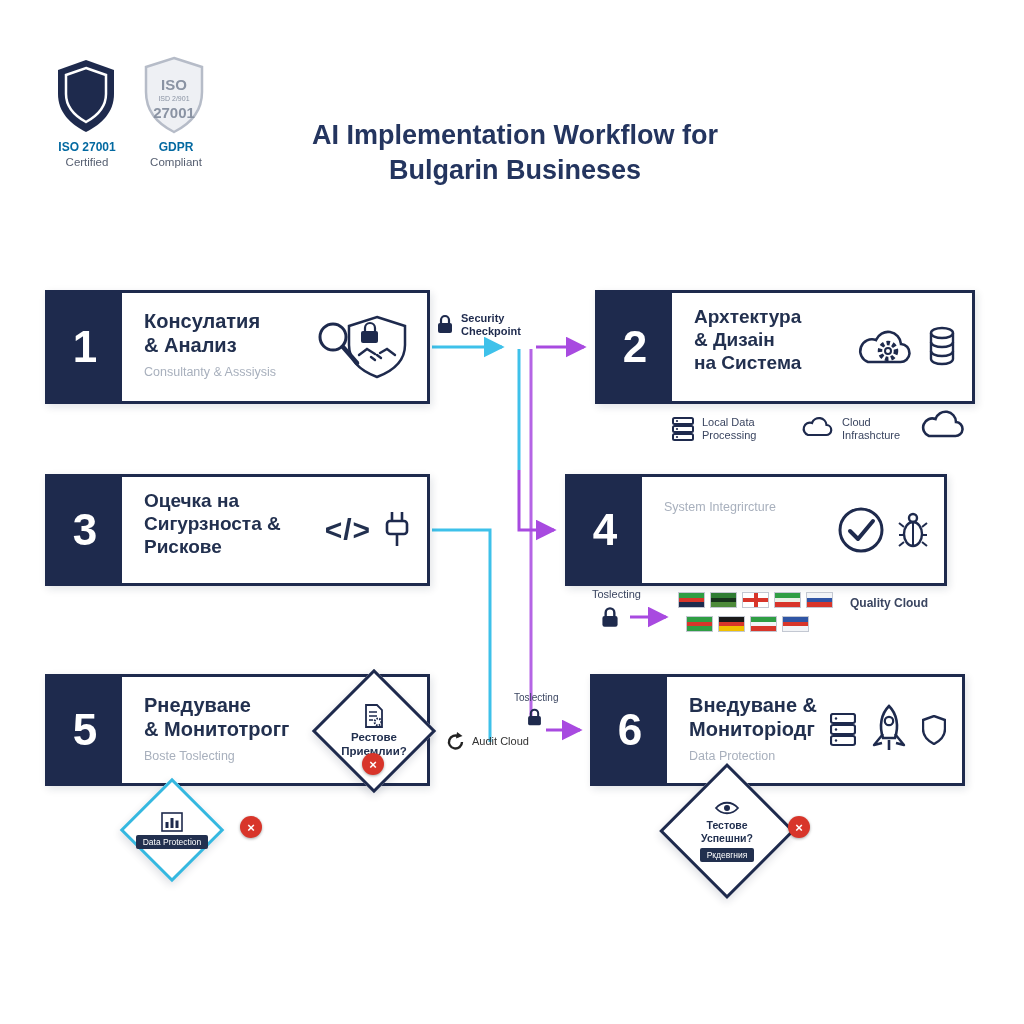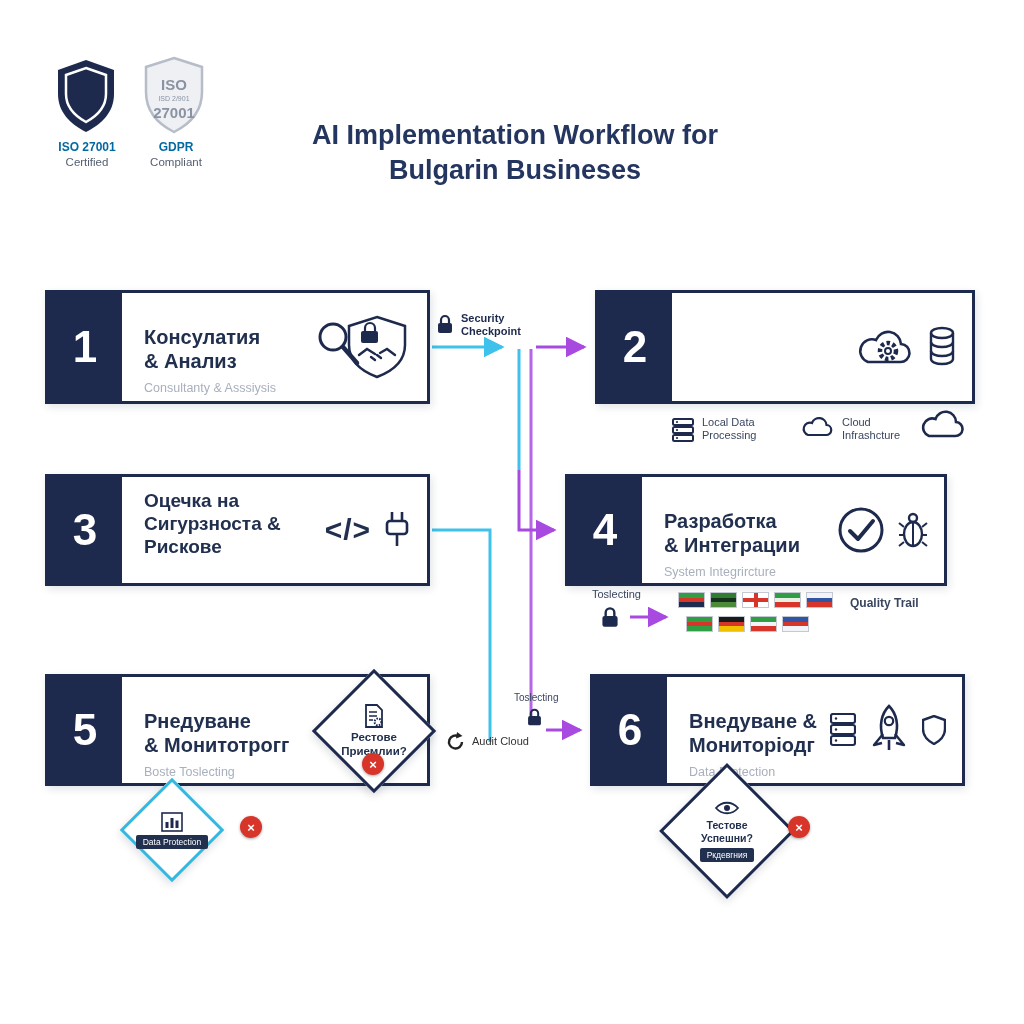--- a/index.html
+++ b/index.html
@@ -7,21 +7,21 @@
   body{font-family:"Liberation Sans","DejaVu Sans",sans-serif;color:#1e2a4d}
   #canvas{position:relative;width:1024px;height:1024px;background:#ffffff;overflow:hidden}
   .abs{position:absolute}
   svg{display:block}
 
   
   .step{position:absolute;display:flex;border:3px solid #1e2a4d;background:#fff;
         box-shadow:2px 3px 8px rgba(20,30,60,.12)}
   .step .num{flex:0 0 74px;background:#1e2a4d;color:#fff;font-size:44px;font-weight:700;
         display:flex;align-items:center;justify-content:center}
-  .step .content{flex:1;padding:32px 8px 10px 22px;position:relative}
+  .step .content{flex:1;padding:16px 8px 10px 22px;position:relative}
   .title{font-weight:700;color:#22304f;line-height:1.22;white-space:pre-line;font-size:20px}
   .title.sm{font-size:19px}
   .subtitle{color:#a8b0bd;font-size:12.5px;margin-top:7px;white-space:pre-line}
   .icons{position:absolute;right:16px;top:0;height:100%;display:flex;align-items:center;gap:12px}
 
   
   .note{font-size:11px;font-weight:700;color:#1e2a4d;line-height:1.2;white-space:pre-line}
   .note.light{font-weight:400;color:#3a4560}
   .code-glyph{font-size:30px;font-weight:700;color:#22304f;letter-spacing:1px}
 
@@ -135,36 +135,39 @@
       <path d="M5 11 V8 a4 4 0 0 1 8 0 v3" fill="none" stroke="#1e2a4d" stroke-width="2.2"></path>
       <rect x="2" y="11" width="14" height="10" rx="2" fill="#1e2a4d"></rect>
     </svg>
     <div class="note">Security
 Checkpoint</div>
   </div>
 
   <div class="step z2" style="left:595px;top:290px;width:380px;height:114px">
     <div class="num">2</div>
     <div class="content" style="padding-top:12px">
+      <div class="title sm">Архтектура
+&amp; Дизаін
+на Система</div>
       <div class="icons">
         <svg width="64" height="46" viewBox="0 0 64 46">
           <path d="M16 38 h32 a9 9 0 0 0 1 -18 a13 13 0 0 0 -25 -4 a8 8 0 0 0 -8 22 z" fill="#ffffff" stroke="#1e2a4d" stroke-width="2.6"></path>
           <circle cx="36" cy="27" r="8" fill="none" stroke="#1e2a4d" stroke-width="4.5" stroke-dasharray="3.4 2.6"></circle>
           <circle cx="36" cy="27" r="3" fill="none" stroke="#1e2a4d" stroke-width="2"></circle>
         </svg>
         <svg width="28" height="42" viewBox="0 0 28 42">
           <ellipse cx="14" cy="7" rx="11" ry="5" fill="none" stroke="#1e2a4d" stroke-width="2.4"></ellipse>
           <path d="M3 7 V33 a11 5 0 0 0 22 0 V7" fill="none" stroke="#1e2a4d" stroke-width="2.4"></path>
           <path d="M3 16 a11 5 0 0 0 22 0 M3 25 a11 5 0 0 0 22 0" fill="none" stroke="#1e2a4d" stroke-width="2.4"></path>
         </svg>
       </div>
     </div>
   </div>
 
-  <div class="abs z3" style="left:672px;top:416px;display:flex;gap:8px;align-items:flex-end">
+  <div class="abs z3" style="left:672px;top:416px;display:flex;gap:8px;align-items:center">
     <svg width="22" height="24" viewBox="0 0 22 24">
       <rect x="1" y="1" width="20" height="6" rx="1.5" fill="none" stroke="#1e2a4d" stroke-width="2"></rect>
       <rect x="1" y="9" width="20" height="6" rx="1.5" fill="none" stroke="#1e2a4d" stroke-width="2"></rect>
       <rect x="1" y="17" width="20" height="6" rx="1.5" fill="none" stroke="#1e2a4d" stroke-width="2"></rect>
       <circle cx="5" cy="4" r="1.1" fill="#1e2a4d"></circle>
         <circle cx="5" cy="12" r="1.1" fill="#1e2a4d"></circle>
         <circle cx="5" cy="20" r="1.1" fill="#1e2a4d"></circle>
     </svg>
     <div class="note light">Local Data
 Processing</div>
@@ -198,22 +201,20 @@
           <rect x="4" y="11" width="20" height="13" rx="3" fill="none" stroke="#1e2a4d" stroke-width="2.6"></rect>
           <line x1="14" y1="24" x2="14" y2="36" stroke="#1e2a4d" stroke-width="2.6"></line>
         </svg>
       </div>
     </div>
   </div>
 
   <div class="step z2" style="left:565px;top:474px;width:382px;height:112px">
     <div class="num">4</div>
     <div class="content">
-      <div class="title">Разработка
-&amp; Интеграции</div>
       <div class="subtitle">System Integrircture</div>
       <div class="icons">
         <svg width="50" height="50" viewBox="0 0 50 50">
           <circle cx="25" cy="25" r="21" fill="none" stroke="#1e2a4d" stroke-width="3"></circle>
           <path d="M14 26 l8 8 l15 -18" fill="none" stroke="#1e2a4d" stroke-width="4" stroke-linecap="round" stroke-linejoin="round"></path>
         </svg>
         <svg width="30" height="38" viewBox="0 0 30 38">
           <ellipse cx="15" cy="23" rx="9" ry="12" fill="none" stroke="#1e2a4d" stroke-width="2.4"></ellipse>
           <circle cx="15" cy="7" r="4" fill="none" stroke="#1e2a4d" stroke-width="2.4"></circle>
           <path d="M6 16 L1 12 M6 24 H1 M6 31 L1 35 M24 16 L29 12 M24 24 H29 M24 31 L29 35 M15 11 V35" fill="none" stroke="#1e2a4d" stroke-width="2"></path>
@@ -272,21 +273,21 @@
         <div class="stripe" style="background: rgb(242, 244, 247);"></div>
         <div class="stripe" style="background: rgb(216, 53, 42);"></div>
       </div>
       <div class="flag">
         <div class="stripe" style="background: rgb(47, 85, 164);"></div>
         <div class="stripe" style="background: rgb(216, 53, 42);"></div>
         <div class="stripe" style="background: rgb(242, 244, 247);"></div>
       </div>
     </div>
 
-  <div class="abs z3 note light" style="left:850px;top:596px;font-size:12px;font-weight:600">Quality Trail</div>
+  <div class="abs z3 note light" style="left:850px;top:596px;font-size:12px;font-weight:600">Quality Cloud</div>
 
   <div class="step z2" style="left:45px;top:674px;width:385px;height:112px">
     <div class="num">5</div>
     <div class="content">
       <div class="title">Рнедуване
 &amp; Монитотрогг</div>
       <div class="subtitle">Boste Toslecting</div>
     </div>
   </div>
 

